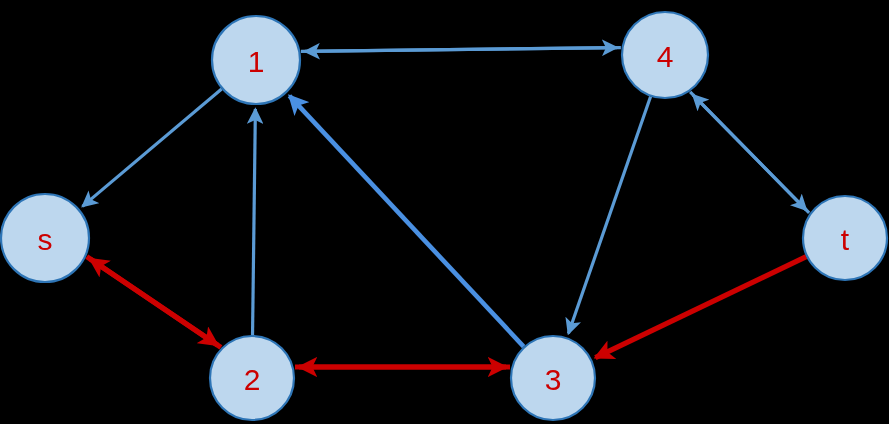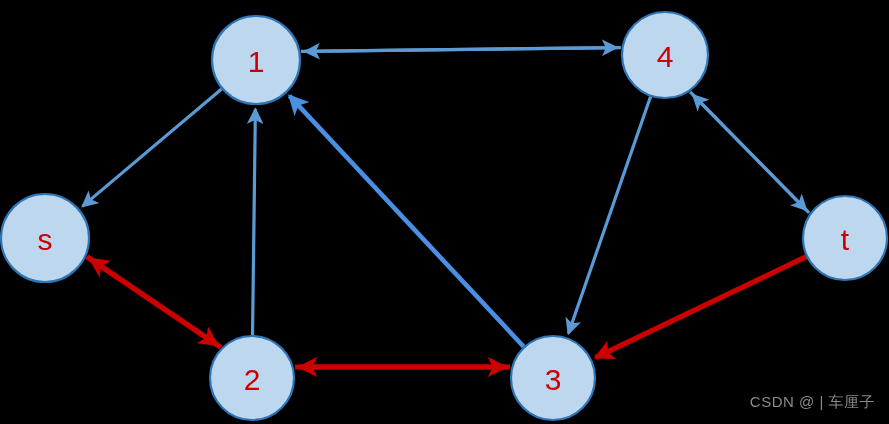--- a/index.html
+++ b/index.html
@@ -121,14 +121,13 @@
           <circle cx="665" cy="55" r="43" class="node-circle"></circle>
           <text x="665" y="56" class="node-label">4</text>
         </g>
         <g>
           <circle cx="845" cy="238" r="42" class="node-circle"></circle>
           <text x="845" y="239" class="node-label">t</text>
         </g>
       </g>
   </svg>
 
-  <div class="watermark">CSDN @ | 车厘子</div>
 </div>
 
 </body></html>

